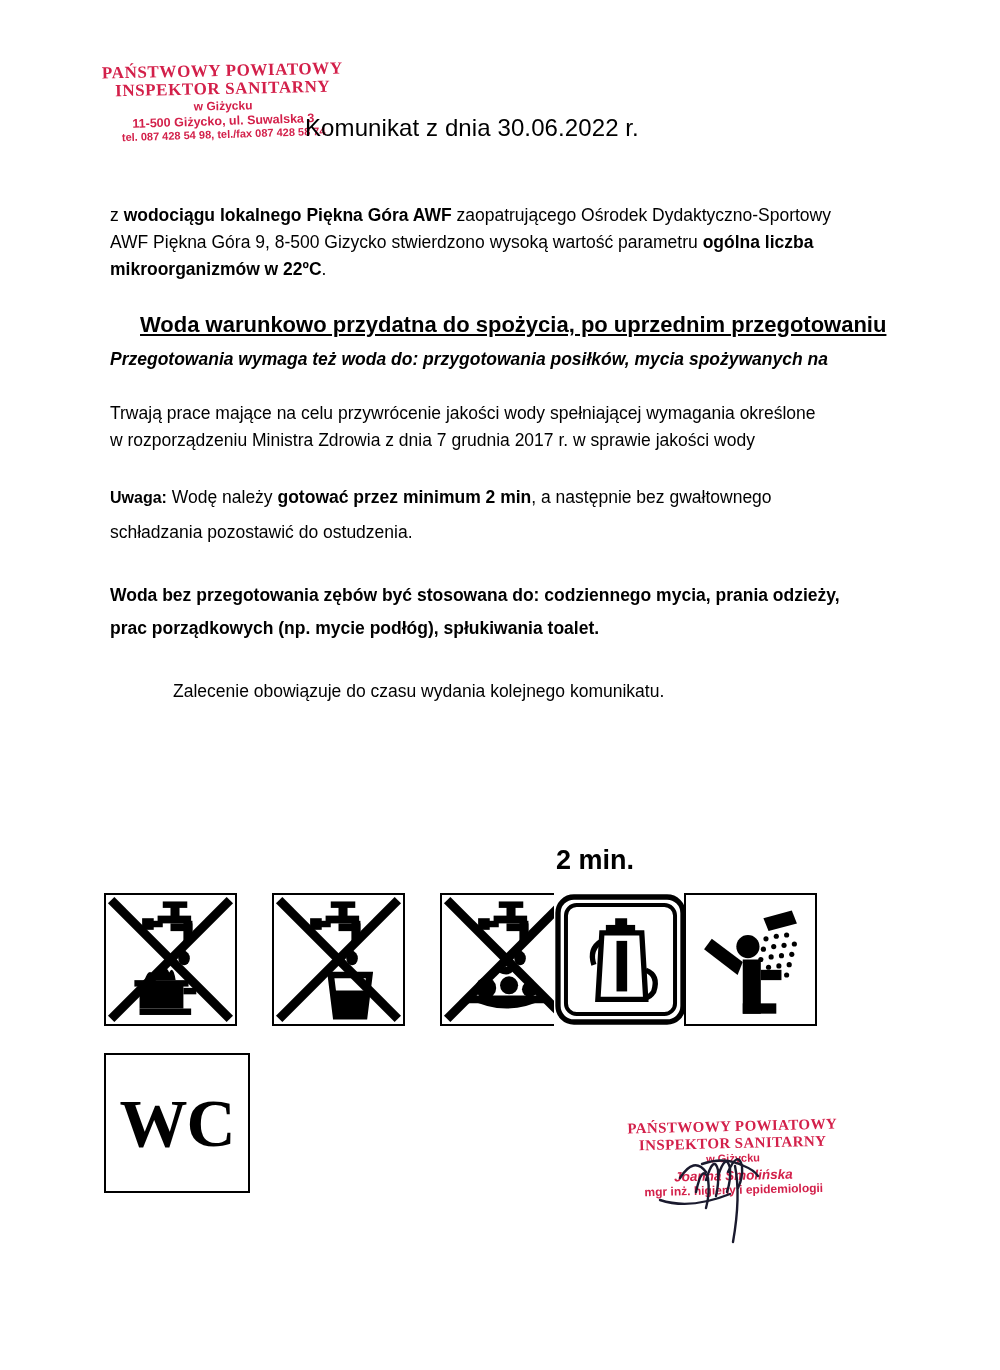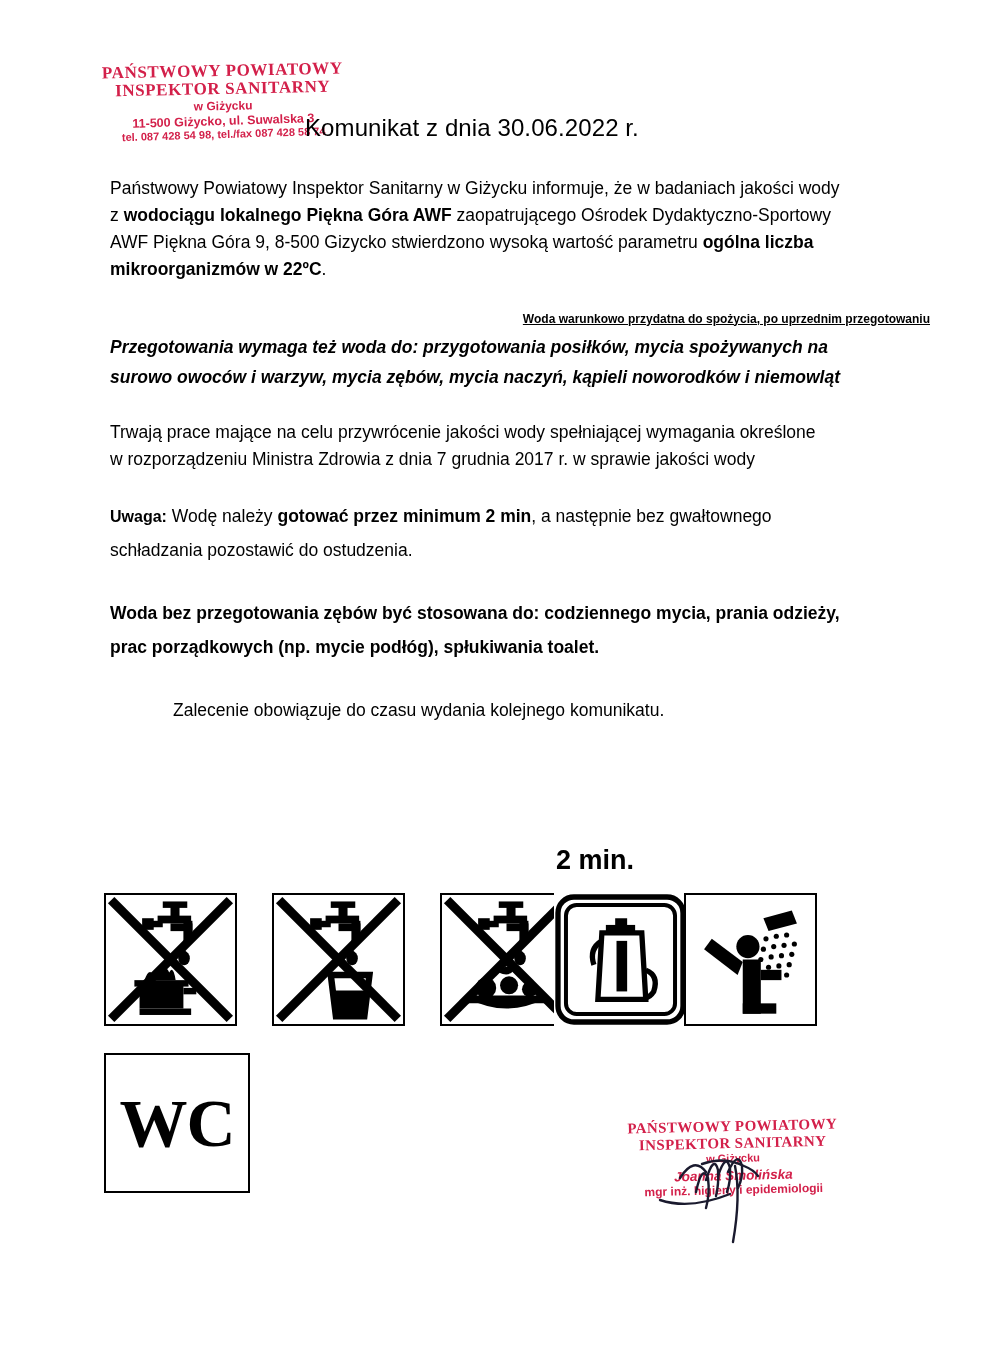--- a/index.html
+++ b/index.html
@@ -84,22 +84,22 @@
   .gap-a { height: 28px; }
   .gap-c { height: 26px; }
   .gap-d { height: 26px; }
   .gap-e { height: 30px; }
   .gap-f { height: 28px; }
 
   .bold { font-weight: bold; }
 
   .heading-underline {
     display: block;
-    text-align: right;
-    font-size: 12px;
+    text-align: left;
+    font-size: 22px;
     font-weight: bold;
     text-decoration: underline;
     margin: 0;
     padding-left: 30px;
   }
   .italic-bold {
     font-style: italic;
     font-weight: bold;
     font-size: 17.5px;
     line-height: 1.75;
@@ -233,33 +233,32 @@
   <div class="l3">w Giżycku</div>
   <div class="l4">11-500 Giżycko, ul. Suwalska 3</div>
   <div class="l5">tel. 087 428 54 98, tel./fax 087 428 58 74</div>
 </div>
 
 <div class="doc-title">Komunikat z dnia 30.06.2022 r.</div>
 
 <div class="body-wrap">
 
   <p class="para p-intro">
-    <span>Państwowy Powiatowy Inspektor Sanitarny w Giżycku informuje, że w badaniach jakości wody</span><br>
+    <br>
     <span>z </span><span class="bold">wodociągu lokalnego Piękna Góra AWF</span><span>  zaopatrującego Ośrodek Dydaktyczno-Sportowy</span><br>
     <span>AWF Piękna Góra 9, 8-500 Gizycko stwierdzono wysoką wartość parametru </span><span class="bold">ogólna liczba</span><br>
     <span class="bold">mikroorganizmów w 22ºC</span><span>.</span>
   </p>
 
   <div class="gap-a"></div>
 
   <p class="heading-underline">Woda warunkowo przydatna do spożycia, po uprzednim przegotowaniu</p>
 
   <p class="italic-bold">
     <span>Przegotowania wymaga też woda do: przygotowania posiłków, mycia spożywanych na</span><br>
-    <span>surowo owoców i warzyw, mycia zębów, mycia naczyń, kąpieli noworodków i niemowląt</span>
   </p>
 
   <div class="gap-c"></div>
 
   <p class="para spaced">
     <span>Trwają prace mające na celu przywrócenie jakości wody spełniającej wymagania określone</span><br>
     <span>w rozporządzeniu Ministra Zdrowia z dnia 7 grudnia 2017 r. w sprawie jakości wody</span><br>
   </p>
 
   <div class="gap-d"></div>

